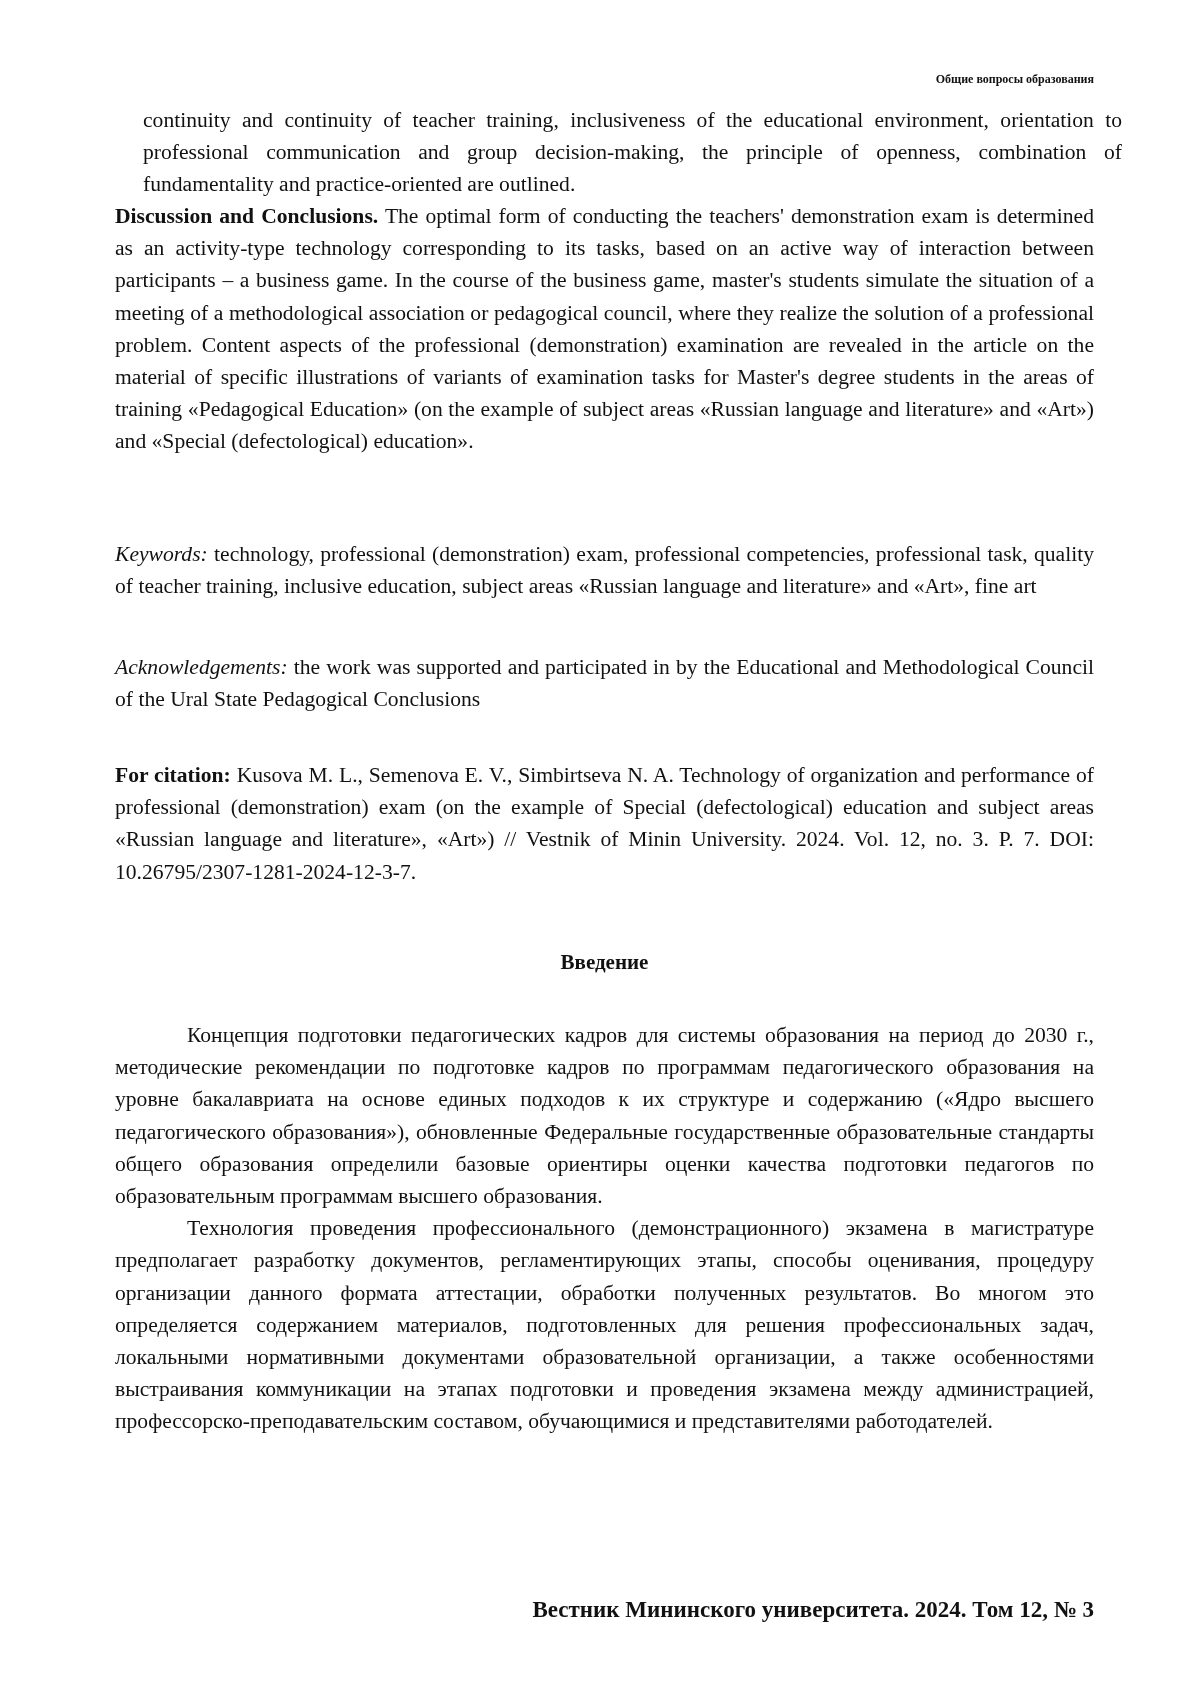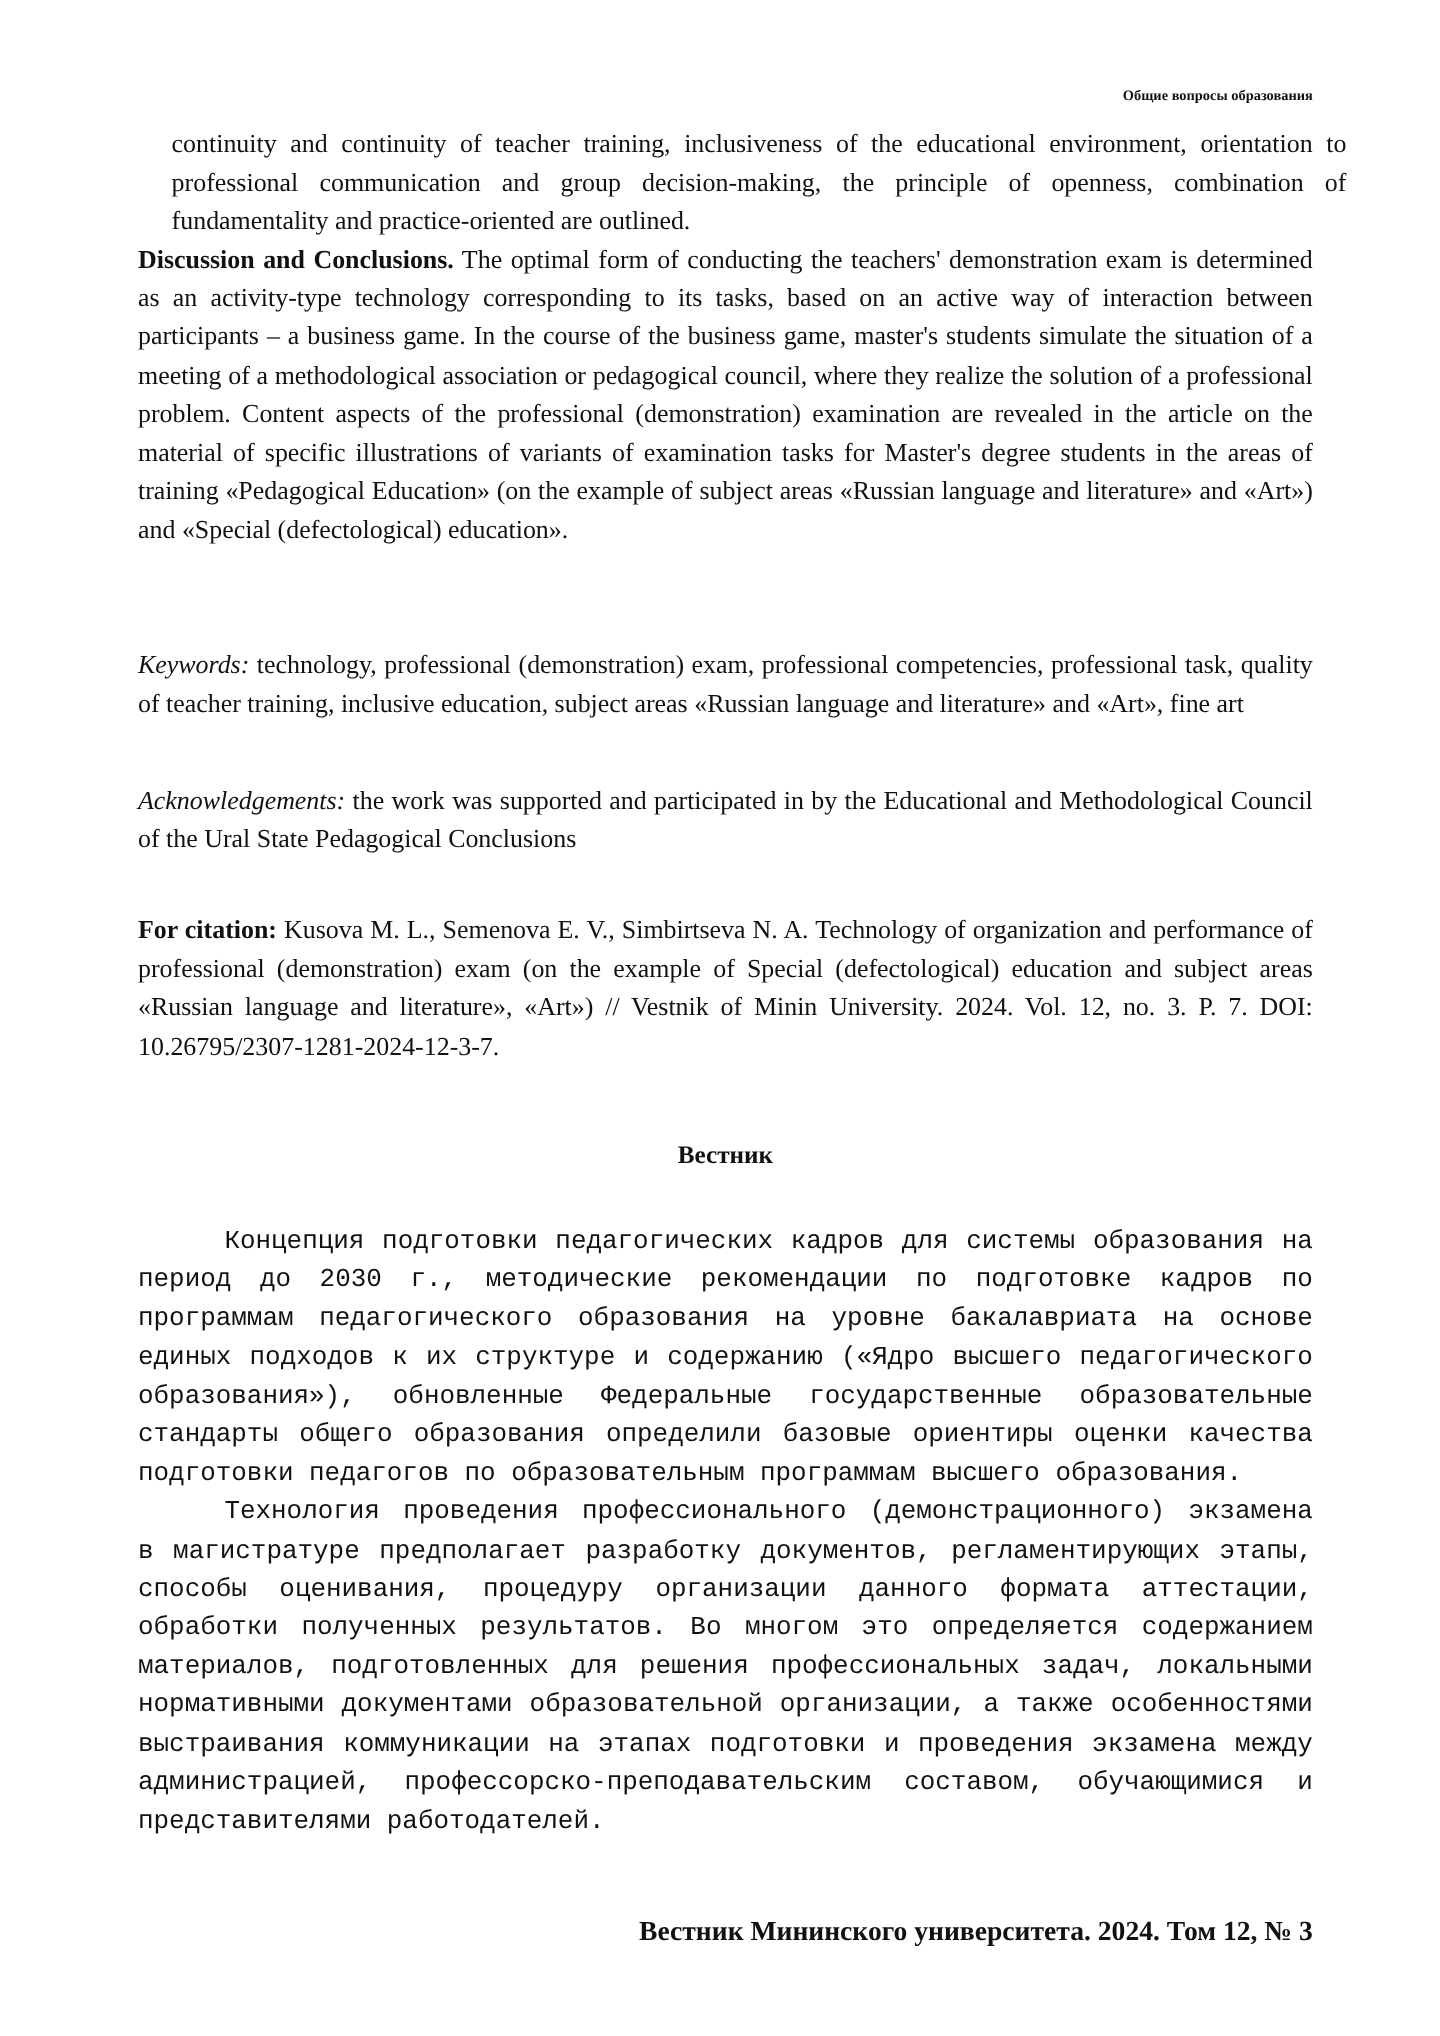--- a/index.html
+++ b/index.html
@@ -8,21 +8,21 @@
       font-family: "Liberation Serif", "DejaVu Serif", serif;
       color: #111111;
     }
     .page { position: absolute; left: 115px; top: 0; width: 979px; }
     .running-header {
       position: absolute; top: 72px; right: 0;
       font-size: 12px; font-weight: bold; text-align: right; white-space: nowrap;
     }
     .body-text {
       position: absolute; left: 0; width: 979px;
-      font-size: 21.6px; line-height: 32.2px; text-align: justify; font-family: Liberation Mono, monospace;
+      font-size: 21.6px; line-height: 32.2px; text-align: justify;
     }
     .body-text p { margin: 0; }
     .ind { text-indent: 72px; }
     .block { position: absolute; left: 0; width: 979px; font-size: 21.6px; line-height: 32.2px; text-align: justify; }
     .block p { margin: 0; }
     .lbl-bold { font-weight: bold; }
     .lbl-italic { font-style: italic; }
     .heading {
       position: absolute; left: 0; width: 979px; top: 950px;
       text-align: center; font-weight: bold; font-size: 21px;
@@ -52,21 +52,21 @@
   </div>
 
   <div class="block" style="top:651px;">
     <p><span class="lbl-italic">Acknowledgements:</span><span> the work was supported and participated in by the Educational and Methodological Council of the Ural State Pedagogical Conclusions</span></p>
   </div>
 
   <div class="block" style="top:759px;">
     <p><span class="lbl-bold">For citation:</span><span> Kusova M. L., Semenova E. V., Simbirtseva N. A. Technology of organization and performance of professional (demonstration) exam (on the example of Special (defectological) education and subject areas «Russian language and literature», «Art») // Vestnik of Minin University. 2024. Vol. 12, no. 3. P. 7. DOI: 10.26795/2307-1281-2024-12-3-7.</span></p>
   </div>
 
-  <div class="heading">Вестник</div>
+  <div class="heading">Введение</div>
 
   <div class="body-text" style="top:1019px;">
     <p class="ind">Концепция подготовки педагогических кадров для системы образования на период до 2030 г., методические рекомендации по подготовке кадров по программам педагогического образования на уровне бакалавриата на основе единых подходов к их структуре и содержанию («Ядро высшего педагогического образования»), обновленные Федеральные государственные образовательные стандарты общего образования определили базовые ориентиры оценки качества подготовки педагогов по образовательным программам высшего образования.</p>
     <p class="ind">Технология проведения профессионального (демонстрационного) экзамена в магистратуре предполагает разработку документов, регламентирующих этапы, способы оценивания, процедуру организации данного формата аттестации, обработки полученных результатов. Во многом это определяется содержанием материалов, подготовленных для решения профессиональных задач, локальными нормативными документами образовательной организации, а также особенностями выстраивания коммуникации на этапах подготовки и проведения экзамена между администрацией, профессорско-преподавательским составом, обучающимися и представителями работодателей.</p>
   </div>
 
   <div class="running-footer">Вестник Мининского университета. 2024. Том 12, № 3</div>
 
 </div>
 

